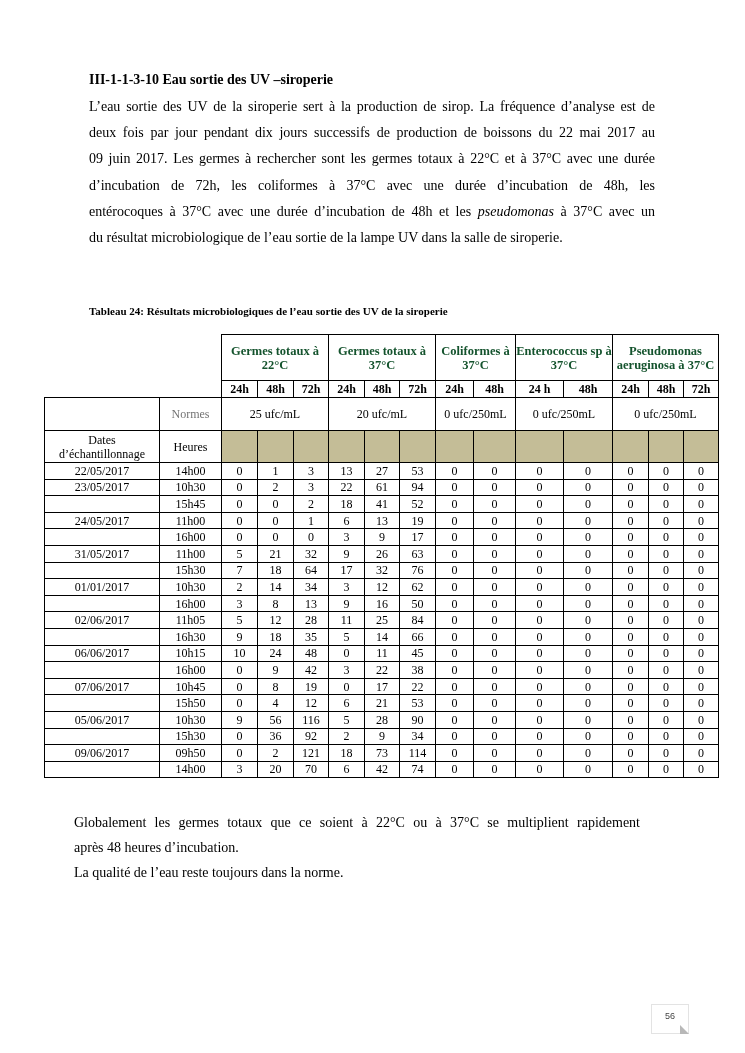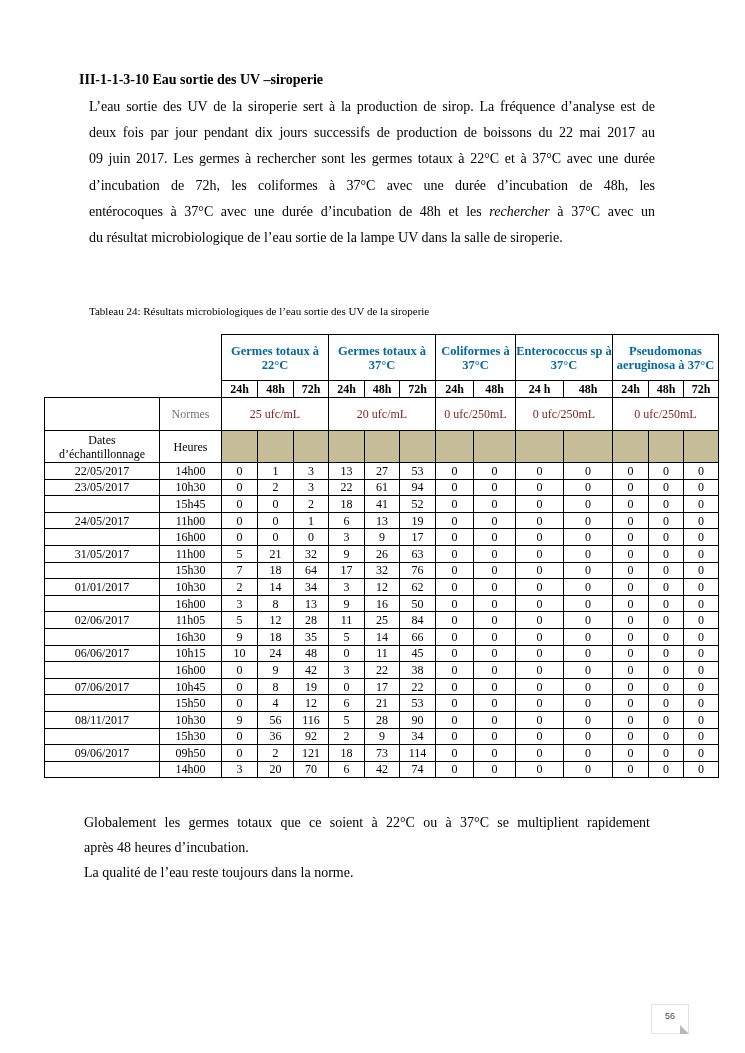--- a/index.html
+++ b/index.html
@@ -1,55 +1,55 @@
 <!DOCTYPE html>
 <html><head>
 <meta charset="utf-8">
 <style>
   html, body { margin:0; padding:0; background:#ffffff; }
   body { width:745px; height:1053px; position:relative; overflow:hidden;
          font-family:"Liberation Serif", serif; color:#000; }
-  .heading { position:absolute; left:79px; top:72px; font-size:14px; font-weight:bold; }
+  .heading { position:absolute; left:89px; top:72px; font-size:14px; font-weight:bold; }
   .para { position:absolute; left:89px; width:566px; font-size:14px; line-height:26.2px; text-align:justify; }
   .para1 { top:94px; }
   .para1 p { margin:0; text-align:justify; text-align-last:justify; }
   .para1 p.last { text-align-last:left; }
-  .caption { position:absolute; left:89px; top:305px; font-size:11px; font-weight:normal; }
+  .caption { position:absolute; left:89px; top:305px; font-size:11px; font-weight:bold; }
   table.res { position:absolute; left:44px; top:334px; border-collapse:collapse;
               font-size:12px; table-layout:fixed; }
   table.res td { border:1px solid #000; text-align:center; padding:0; line-height:14px; }
   table.res td.blank { border:none; }
-  .gh { font-weight:bold; font-size:12.5px; color:#0369a1; height:45px; }
+  .gh { font-weight:bold; font-size:12.5px; color:#14532d; height:45px; }
   .sh td { font-weight:bold; color:#000000; height:16px; }
-  .norm td { color:#7f1d1d; height:32px; }
+  .norm td { color:#000000; height:32px; }
   .norm td.lbl { color:#737373; }
   .dates td { height:31px;margin-left:16px; }
   .dates td.fill { background:#c4bd97; }
   .data td { height:15.6px; }
-  .foot { position:absolute; left:84px; width:566px; font-size:14px; line-height:25px; }
+  .foot { position:absolute; left:74px; width:566px; font-size:14px; line-height:25px; }
   .foot1 { top:810px; }
   .foot1 p { margin:0; }
   .just { text-align:justify; text-align-last:justify; }
   .pagebox { position:absolute; left:651px; top:1004px; width:36px; height:28px;
              border:1px solid #e3e3e3; background:#fff; font-size:9px; font-family:"Liberation Sans", sans-serif;
              color:#444; text-align:center; line-height:22px; }
   .pagebox .curl { position:absolute; right:-1px; bottom:-1px; width:0; height:0;
              border-left:9px solid #b8b8b8; border-top:9px solid transparent; }
 </style>
 </head>
 <body>
 
 <div class="heading">III-1-1-3-10 Eau sortie des UV –siroperie</div>
 
 <div class="para para1">
   <p>L’eau sortie des UV de la siroperie sert à la production de sirop. La fréquence d’analyse est de</p>
   <p>deux fois par jour pendant dix jours successifs de production de boissons du 22 mai 2017 au</p>
   <p>09 juin 2017. Les germes à rechercher sont les germes totaux à 22°C et à 37°C avec une durée</p>
   <p>d’incubation de 72h, les coliformes à 37°C avec une durée d’incubation de 48h, les</p>
-  <p><span>entérocoques à 37°C avec une durée d’incubation de 48h et les </span><i>rechercher</i><span> à 37°C avec un</span></p>
+  <p><span>entérocoques à 37°C avec une durée d’incubation de 48h et les </span><i>pseudomonas</i><span> à 37°C avec un</span></p>
   <p class="last">du résultat microbiologique de l’eau sortie de la lampe UV dans la salle de siroperie.</p>
 </div>
 
 <div class="caption">Tableau 24: Résultats microbiologiques de l’eau sortie des UV de la siroperie</div>
 
 <table class="res">
   <colgroup>
     <col style="width:115px">
       <col style="width:62px">
     <col style="width:36px">
@@ -366,21 +366,21 @@
         <td>53</td>
         <td>0</td>
         <td>0</td>
         <td>0</td>
         <td>0</td>
         <td>0</td>
         <td>0</td>
         <td>0</td>
       </tr>
       <tr class="data">
-        <td>08/11/2017</td>
+        <td>05/06/2017</td>
         <td>10h30</td>
         <td>9</td>
         <td>56</td>
         <td>116</td>
         <td>5</td>
         <td>28</td>
         <td>90</td>
         <td>0</td>
         <td>0</td>
         <td>0</td>

